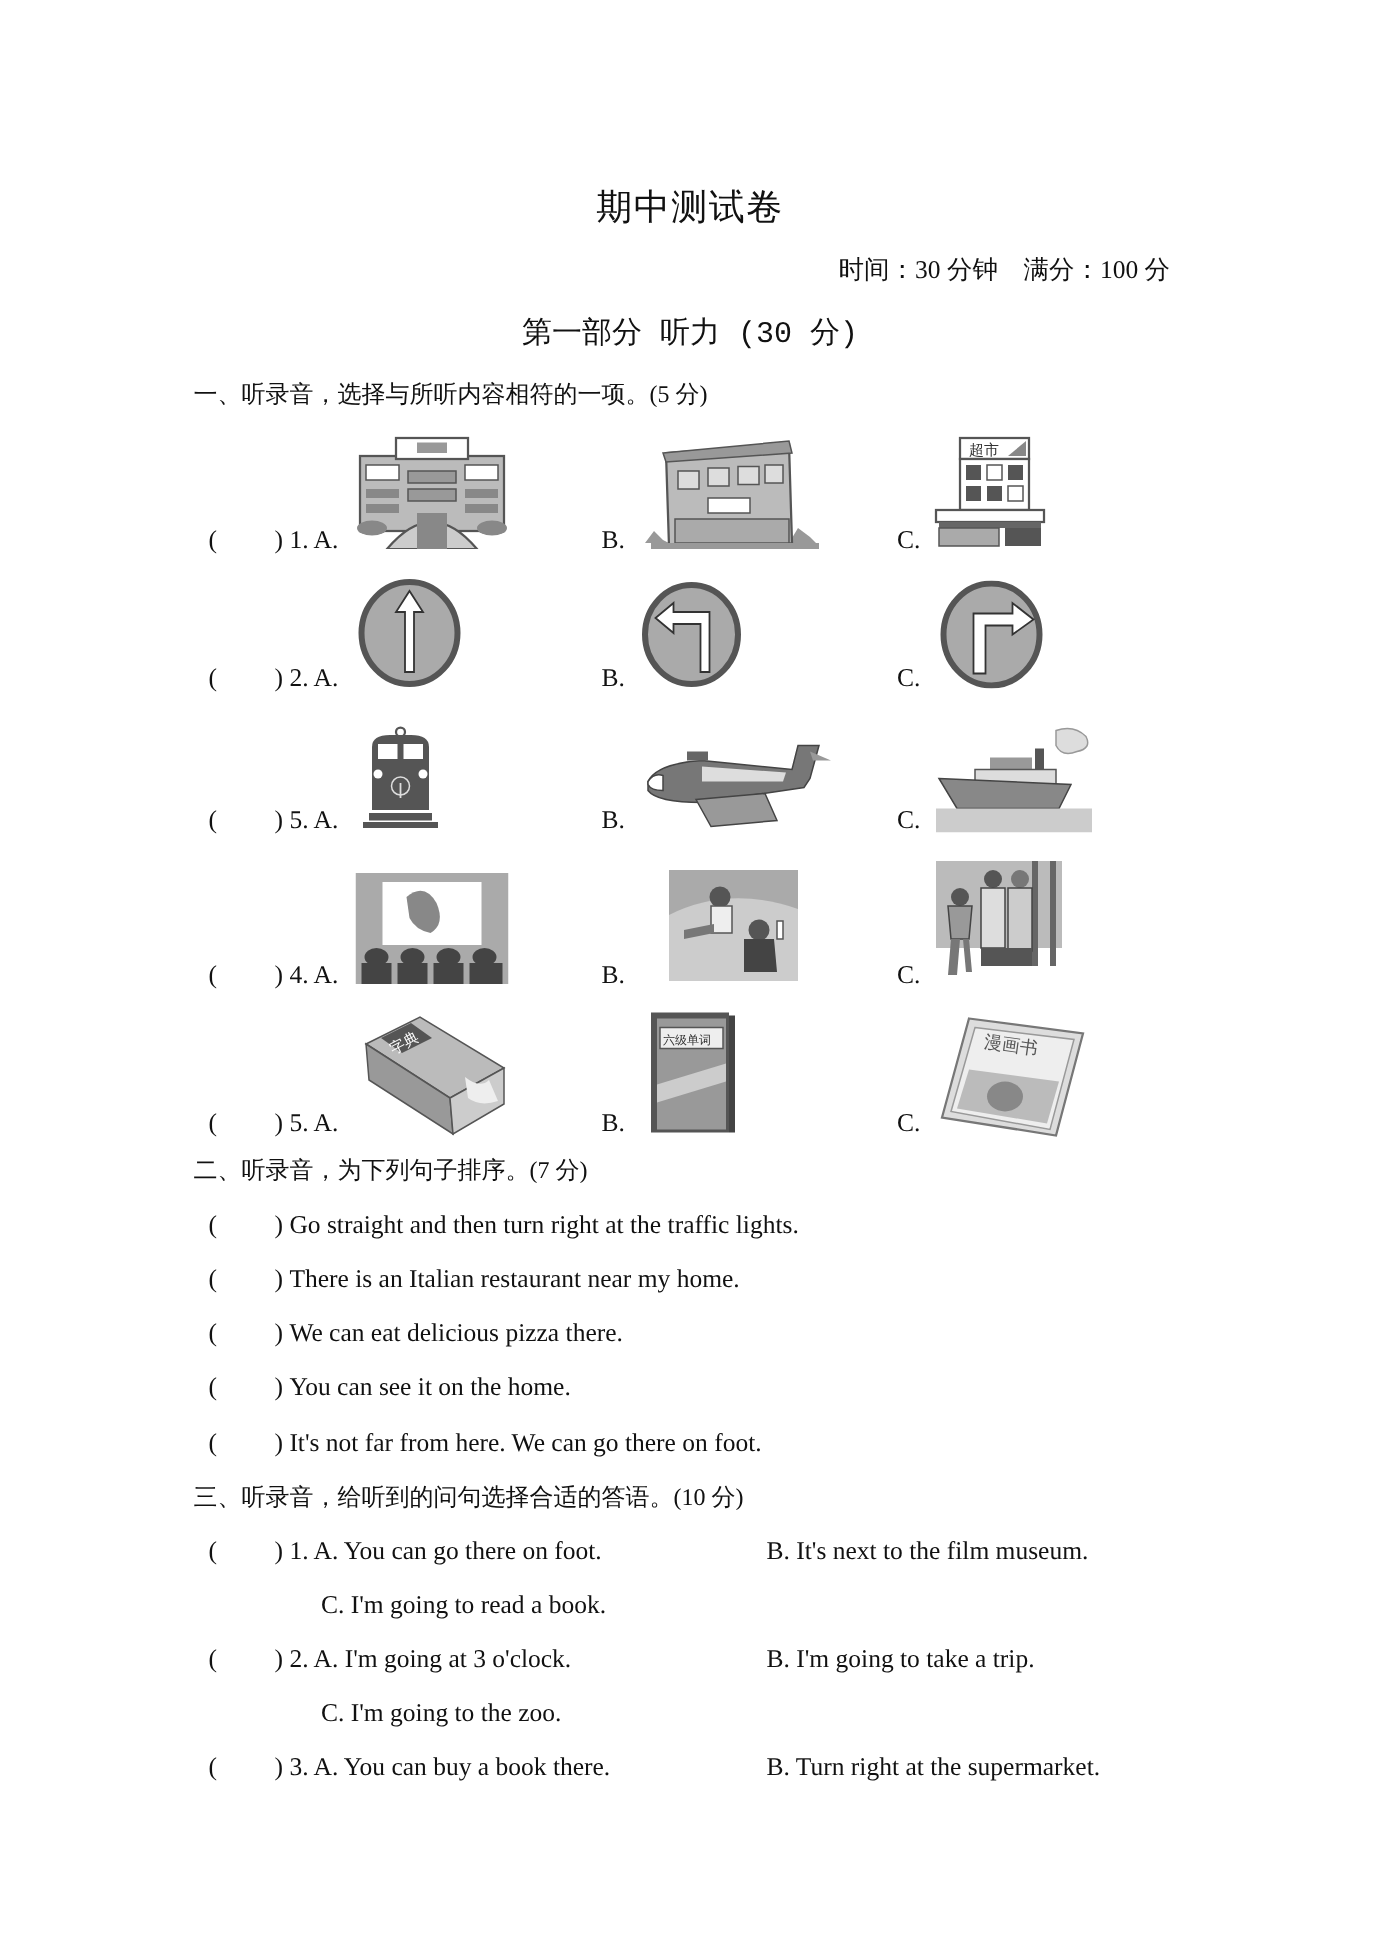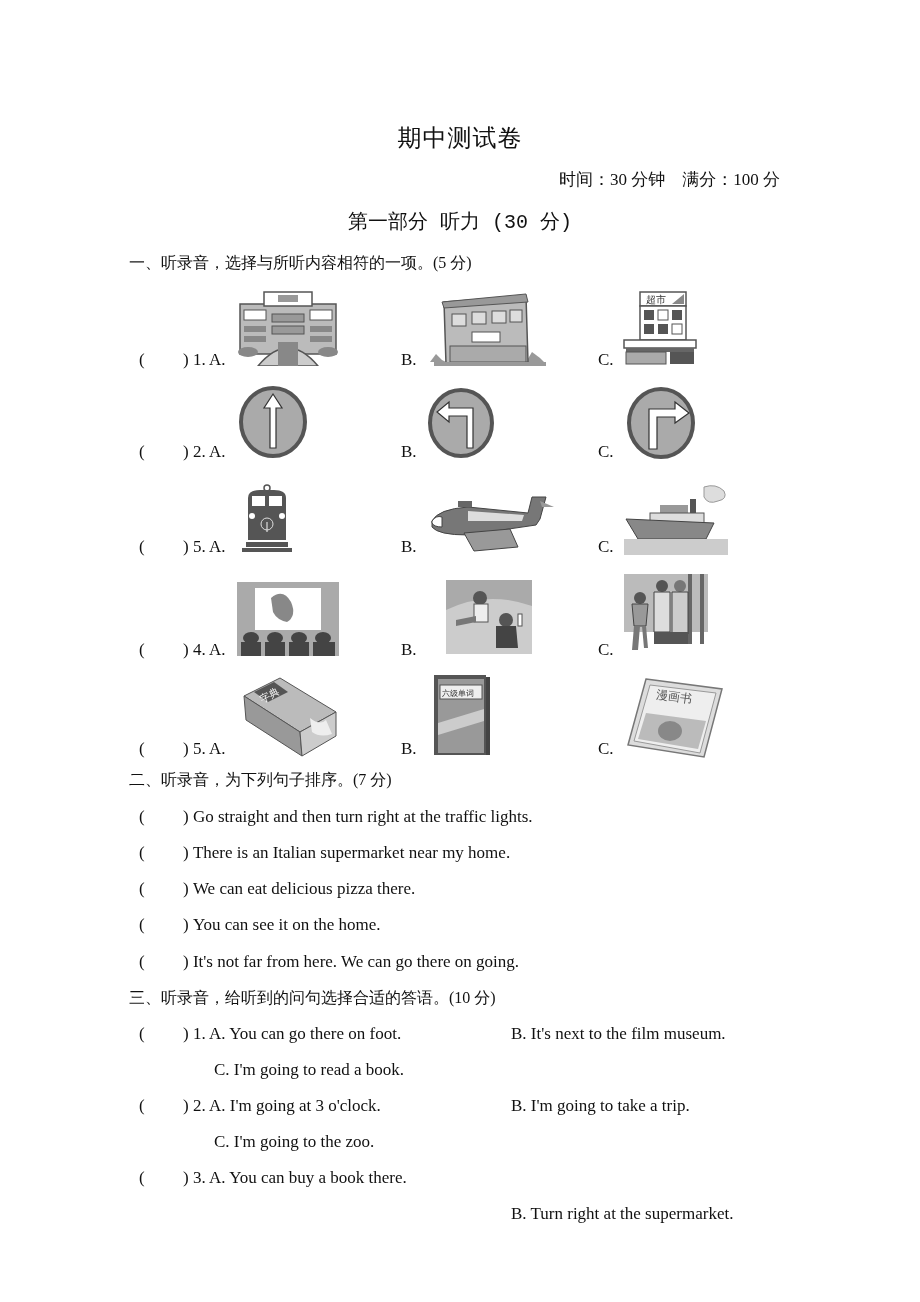--- a/index.html
+++ b/index.html
@@ -234,42 +234,42 @@
     <path d="M20 36 L80 44 L72 72 L12 62 Z" fill="#bbb"></path>
     <ellipse cx="44" cy="54" rx="12" ry="10" fill="#888"></ellipse>
   </svg>
 </div>
 
 <div class="abs sec" style="top:770px">二、听录音，为下列句子排序。(7 分)</div>
 <div class="abs line" style="left:139px; top:807px">
   <span class="paren"><span>(</span></span><span>)</span>&nbsp;<span>Go straight and then turn right at the traffic lights.</span>
 </div>
 <div class="abs line" style="left:139px; top:843px">
-  <span class="paren"><span>(</span></span><span>)</span>&nbsp;<span>There is an Italian supermarket near my home.</span>
+  <span class="paren"><span>(</span></span><span>)</span>&nbsp;<span>There is an Italian restaurant near my home.</span>
 </div>
 <div class="abs line" style="left:139px; top:879px">
   <span class="paren"><span>(</span></span><span>)</span>&nbsp;<span>We can eat delicious pizza there.</span>
 </div>
 <div class="abs line" style="left:139px; top:915px">
   <span class="paren"><span>(</span></span><span>)</span>&nbsp;<span>You can see it on the home.</span>
 </div>
 <div class="abs line" style="left:139px; top:952px">
-  <span class="paren"><span>(</span></span><span>)</span>&nbsp;<span>It's not far from here. We can go there on going.</span>
+  <span class="paren"><span>(</span></span><span>)</span>&nbsp;<span>It's not far from here. We can go there on foot.</span>
 </div>
 
 <div class="abs sec" style="top:988px">三、听录音，给听到的问句选择合适的答语。(10 分)</div>
 
 <div class="abs line" style="left:139px; top:1024px">
   <span class="paren"><span>(</span></span><span>)</span>&nbsp;<span>1. A. You can go there on foot.</span>
 </div>
 <div class="abs line" style="left:511px; top:1024px">B. It's next to the film museum.</div>
 <div class="abs line" style="left:214px; top:1060px">C. I'm going to read a book.</div>
 
 <div class="abs line" style="left:139px; top:1096px">
   <span class="paren"><span>(</span></span><span>)</span>&nbsp;<span>2. A. I'm going at 3 o'clock.</span>
 </div>
 <div class="abs line" style="left:511px; top:1096px">B. I'm going to take a trip.</div>
 <div class="abs line" style="left:214px; top:1132px">C. I'm going to the zoo.</div>
 
 <div class="abs line" style="left:139px; top:1168px">
   <span class="paren"><span>(</span></span><span>)</span>&nbsp;<span>3. A. You can buy a book there.</span>
 </div>
-<div class="abs line" style="left:511px; top:1204px">B. Turn right at the supermarket.</div>
+<div class="abs line" style="left:511px; top:1168px">B. Turn right at the supermarket.</div>
 
 </body></html>

